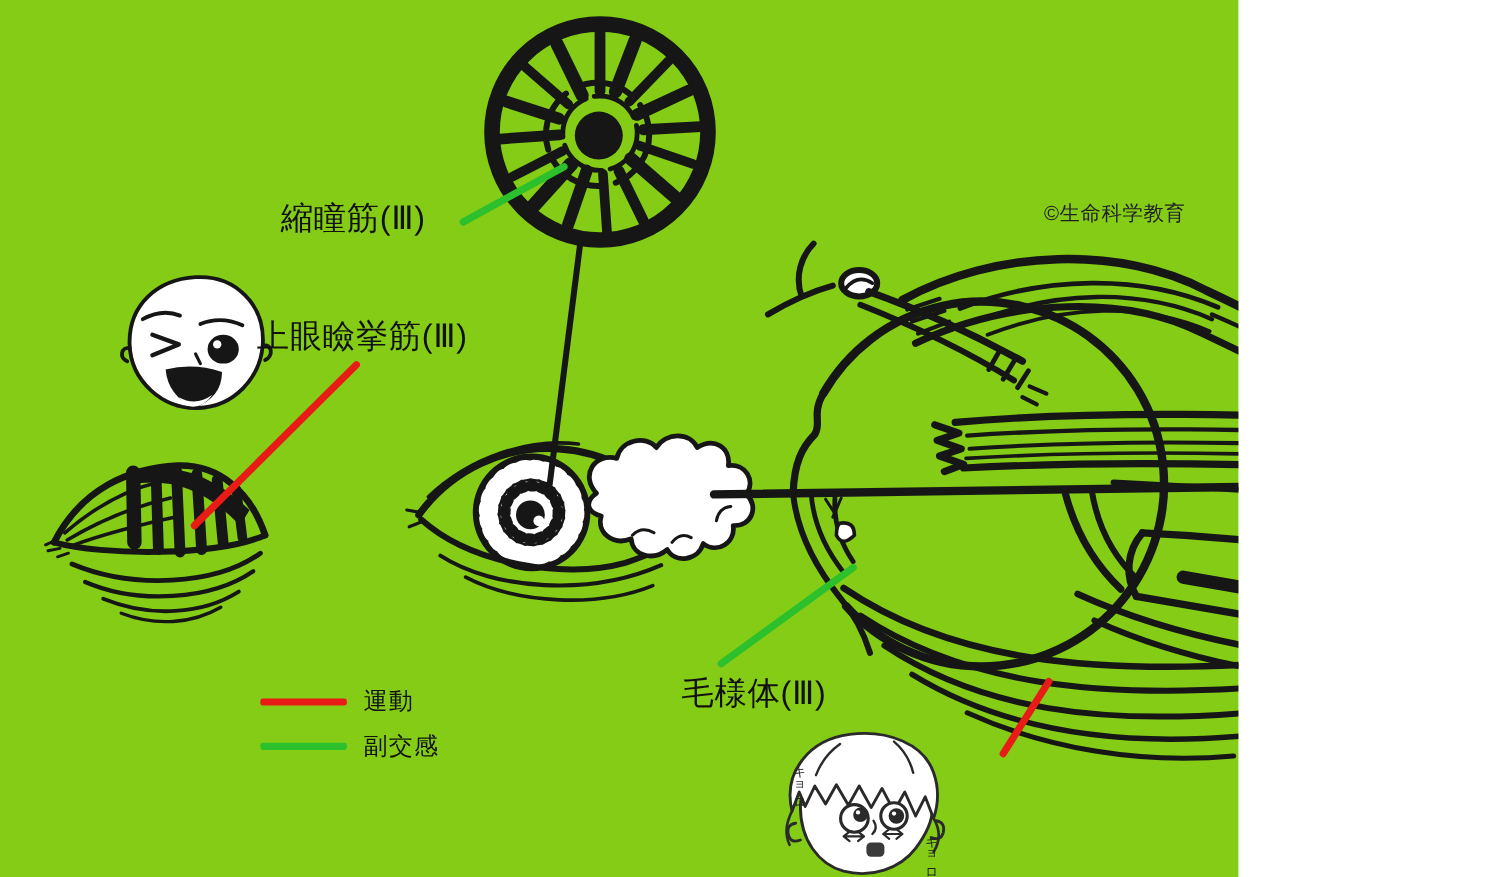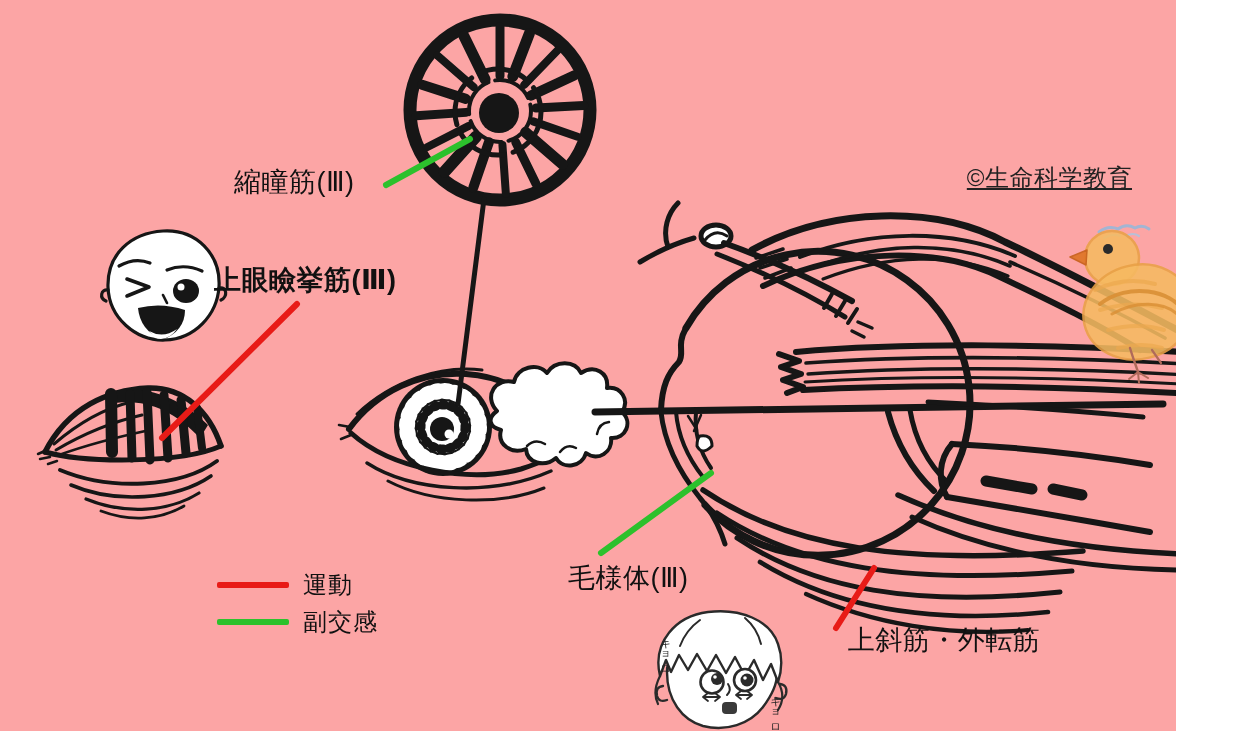--- a/index.html
+++ b/index.html
@@ -1,33 +1,33 @@
 <!DOCTYPE html>
 <html><head>
 <meta charset="utf-8">
 <style>
   html,body { margin:0; padding:0; background:#ffffff; }
   #stage {
-    position:relative; width:1176px; height:731px; background:#fca5a5;
+    position:relative; width:1032px; height:731px; background:#84cc16;
     overflow:hidden; font-family:"Liberation Sans","DejaVu Sans",sans-serif;
   }
   #art { position:absolute; left:0; top:0; width:1241px; height:731px; }
   .lbl {
     position:absolute; font-size:27px; color:#111111; white-space:nowrap;
     line-height:1.2; letter-spacing:0.5px;
   }
   .lbl-block { position:absolute; text-align:center; font-size:27px; color:#111111; line-height:33px; letter-spacing:0.5px; }
   .copyright {
     position:absolute; right:44px; top:163px; text-align:right;
-    font-size:24px; line-height:29px; color:#222222; letter-spacing:0.5px;text-decoration:underline;
+    font-size:17px; line-height:29px; color:#222222; letter-spacing:0.5px;
   }
   .legend { position:absolute; left:216px; top:566px; }
   .legend-row { display:flex; align-items:center; height:37px; gap:13px; }
   .legend-swatch { display:block; }
-  .legend-label { font-size:24px; color:#111111; letter-spacing:1px; }
+  .legend-label { font-size:20px; color:#111111; letter-spacing:1px; }
   .kyoro {
     position:absolute; writing-mode:vertical-rl; text-orientation:upright;
     font-size:10.5px; color:#222222; letter-spacing:1.5px;
   }
 </style>
 </head>
 <body>
 
 <div id="stage">
 
@@ -210,25 +210,24 @@
     <g>
       <line x1="386" y1="185" x2="470" y2="139" stroke="#2cc12c" stroke-width="6"></line>
       <line x1="484" y1="199" x2="458" y2="404" stroke="#161616" stroke-width="5"></line>
       <line x1="297" y1="304" x2="162" y2="438" stroke="#e81b17" stroke-width="6"></line>
       <line x1="601" y1="553" x2="711" y2="473" stroke="#2cc12c" stroke-width="6"></line>
       <line x1="836" y1="628" x2="874" y2="568" stroke="#e81b17" stroke-width="6"></line>
     </g>
   </svg>
 
   <div class="lbl" style="left:234px; top:166px;">縮瞳筋(Ⅲ)</div>
-  <div class="lbl" style="left:214px; top:264px;font-weight:bold;">上眼瞼挙筋(Ⅲ)</div>
+  <div class="lbl" style="left:214px; top:264px;">上眼瞼挙筋(Ⅲ)</div>
   <div class="lbl" style="left:524px; top:562px;margin-left:44px;">毛様体(Ⅲ)</div>
 
   <div class="lbl-block" style="left:808px; top:624px; width:272px;">
-    <div>上斜筋・外転筋</div>
   </div>
 
   <div class="copyright">
     <div>©生命科学教育</div>
   </div>
 
   <div class="legend">
     <div class="legend-row">
       <svg class="legend-swatch" width="74" height="8" viewBox="0 0 74 8">
         <rect x="1" y="1" width="72" height="6" rx="2" fill="#e81b17"></rect>

